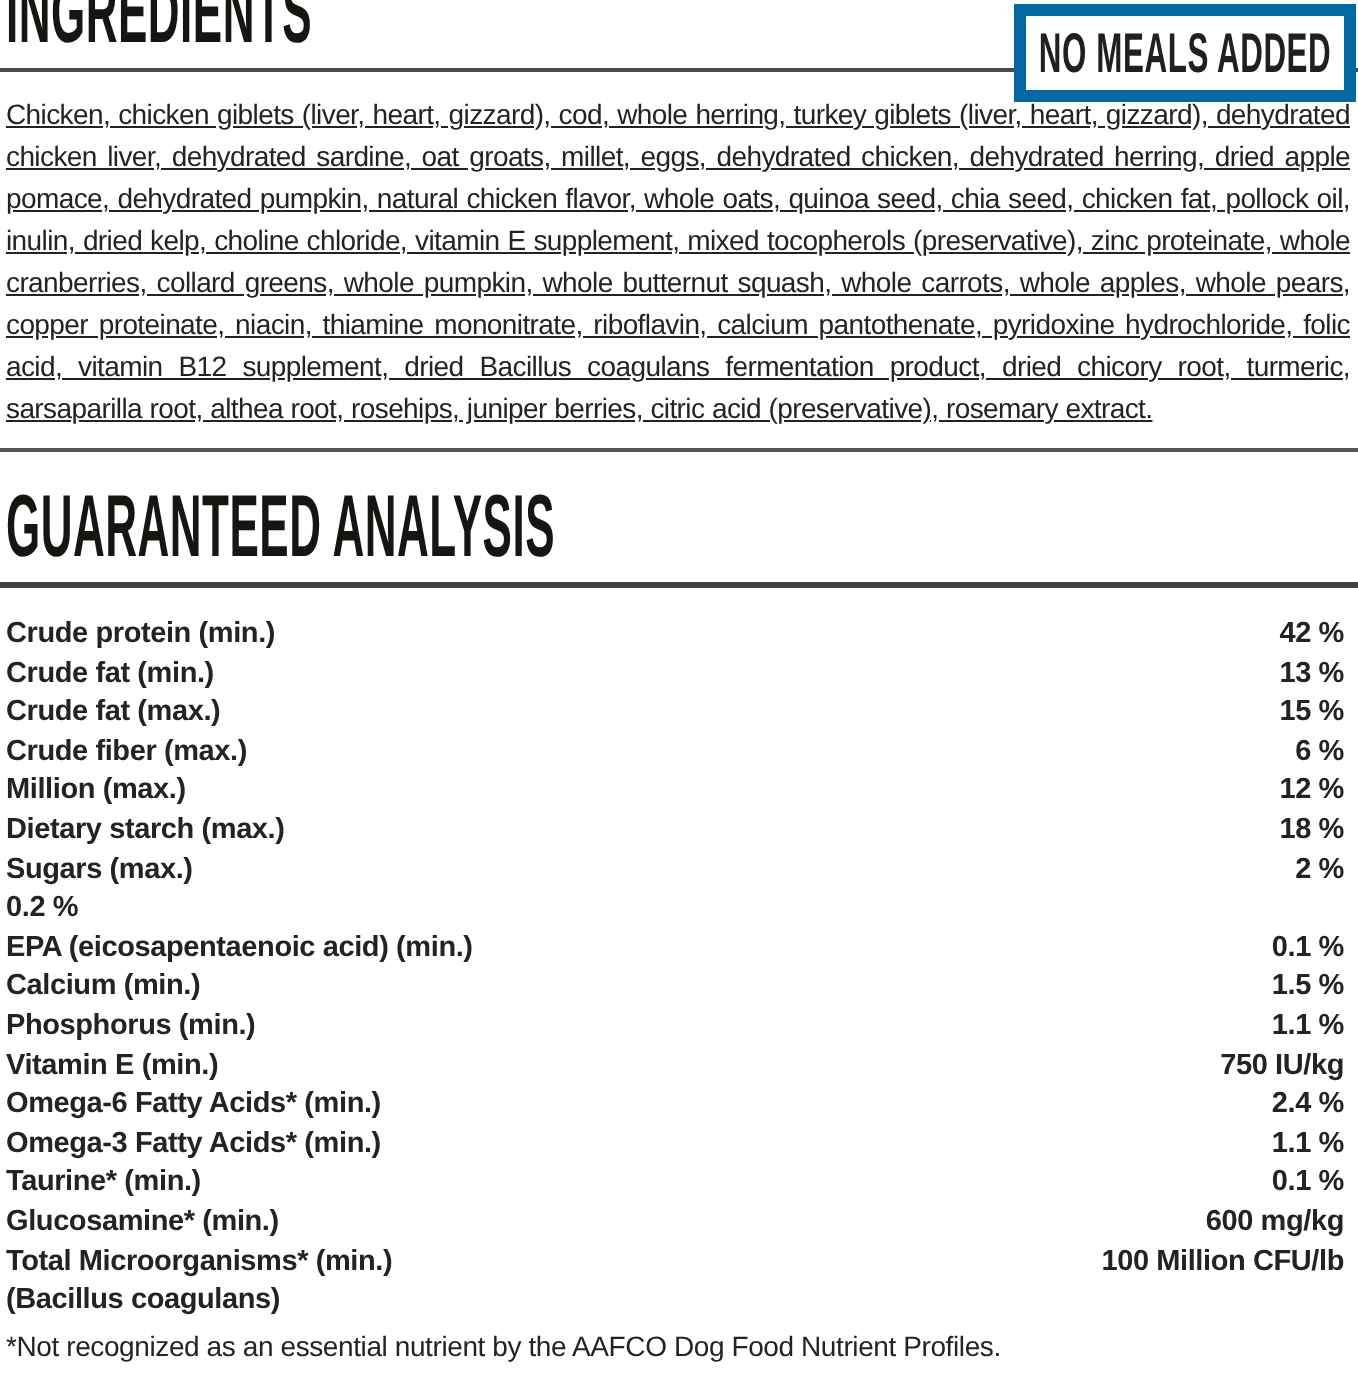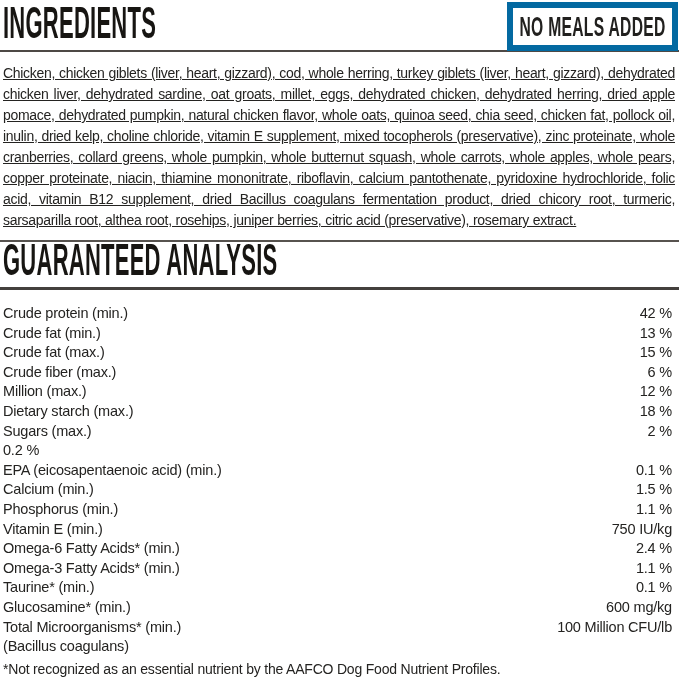--- a/index.html
+++ b/index.html
@@ -10,21 +10,21 @@
     background: #ffffff;
     color: #222120;
     font-family: "Liberation Sans", sans-serif;
     overflow: hidden;
     box-sizing: border-box;
   }
 
   
   .ing-header {
     position: relative;
-    height: 52px;
+    height: 36px;
     border-bottom: 2px solid #4d4945;
     box-sizing: border-box;
   }
   .headline {
     position: absolute;
     left: 3px;
     bottom: 5px;
     font-size: 44px;
     font-weight: 700;
     line-height: 1;
@@ -73,29 +73,30 @@
     word-spacing: 0.2px;
     text-align: justify;
     color: #242321;
     text-decoration: underline;
   }
 
   
   .divider { border: 0; border-top: 2px solid #57534f; margin: 0; }
   .ga-header {
     position: relative;
-    height: 48px;
+    height: 68px;
     border-bottom: 3px solid #44403d;
     box-sizing: border-box;
   }
 
   
   .ga-table {
     margin-top: 14px;
     padding: 0 7px 0 3px;
+    font-weight: bold;
   }
   .ga-row {
     display: flex;
     justify-content: space-between;
     align-items: baseline;
     font-size: 14.5px;
     line-height: 19.6px;
     letter-spacing: -0.2px;
     color: #242321;
   }

